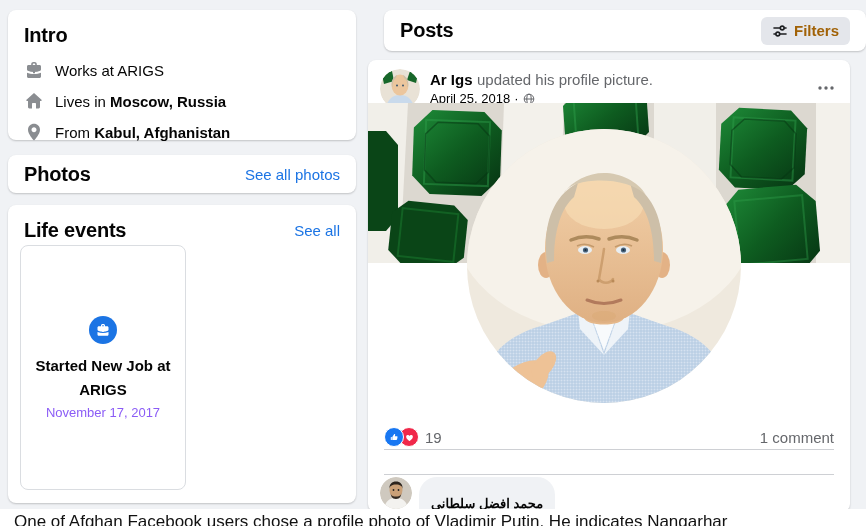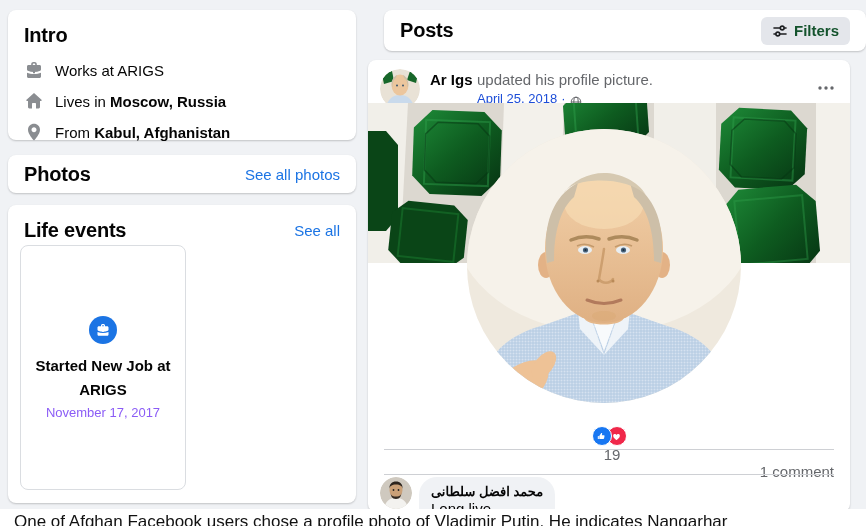--- a/index.html
+++ b/index.html
@@ -20,47 +20,47 @@
   .life{left:8px;top:205px;width:348px;height:298px;padding:14px 16px;}
   .life-head{display:flex;align-items:center;justify-content:space-between;}
   .event-card{position:absolute;left:12px;top:40px;width:164px;height:243px;border:1px solid #dadde1;border-radius:8px;
               display:flex;flex-direction:column;align-items:center;justify-content:center;text-align:center;background:#fff;}
   .event-badge{width:28px;height:28px;border-radius:50%;background:#1b74e4;display:flex;align-items:center;justify-content:center;}
   .event-title{margin-top:10px;font-size:15px;font-weight:700;color:#050505;line-height:24px;padding:0 6px;}
   .event-date{margin-top:3px;font-size:13px;color:#8b5cf6;}
   
   .posts-head{left:384px;top:10px;width:482px;height:41px;padding:0 16px;display:flex;align-items:center;justify-content:space-between;}
   .filters-btn{display:flex;align-items:center;gap:6px;background:#e4e6eb;border:none;border-radius:6px;height:28px;padding:0 11px;
-               font-family:inherit;font-size:15px;font-weight:600;color:#14532d;cursor:pointer;text-align:center;}
+               font-family:inherit;font-size:15px;font-weight:600;color:#a16207;cursor:pointer;text-align:center;}
   
   .post{left:368px;top:60px;width:482px;height:452px;overflow:hidden;}
   .post-head{position:absolute;left:0;top:0;width:100%;height:56px;}
   .post-avatar{position:absolute;left:12px;top:9px;width:40px;height:40px;border-radius:50%;overflow:hidden;cursor:pointer;}
   .post-meta{position:absolute;left:62px;top:11px;line-height:18px;}
   .post-author{font-size:15px;font-weight:600;color:#050505;cursor:pointer;}
   .post-action{font-size:15px;color:#65676b;}
-  .post-sub{font-size:13px;color:#1d4ed8;display:flex;align-items:flex-end;gap:4px;margin-top:1px;margin-left:47px;}
+  .post-sub{font-size:13px;color:#000000;display:flex;align-items:center;gap:4px;margin-top:1px;}
   .post-options{position:absolute;right:12px;top:16px;width:24px;height:24px;display:flex;align-items:center;justify-content:center;cursor:pointer;border-radius:50%;}
   .post-image{position:absolute;left:0;top:43px;width:482px;height:321px;cursor:pointer;}
   .react-row{position:absolute;left:0;top:366px;width:100%;height:22px;padding:0 16px;box-sizing:border-box;
-             display:flex;align-items:center;font-size:15px;color:#65676b;flex-direction:column;}
+             display:flex;align-items:center;font-size:15px;color:#65676b;}
   .react-icons{display:flex;}
   .react-bubble{width:18px;height:18px;border-radius:50%;display:flex;align-items:center;justify-content:center;border:1.5px solid #fff;box-sizing:content-box;}
   .like-bubble{background:#1877f2;z-index:2;}
   .love-bubble{background:#f0284a;margin-left:-5px;z-index:1;}
   .react-count{margin-left:6px;cursor:pointer;}
   .comment-count{margin-left:auto;cursor:pointer;}
   .hr{position:absolute;left:16px;right:16px;height:0;border-top:1px solid #ced0d4;}
   .actions-row{position:absolute;left:8px;right:8px;top:392px;height:22px;display:flex;}
   .action-btn{flex:1;display:flex;align-items:center;justify-content:center;gap:7px;background:none;border:none;border-radius:4px;
               font-family:inherit;font-size:15px;font-weight:600;color:#65676b;cursor:pointer;}
   .comment-row{position:absolute;left:12px;top:417px;display:flex;gap:7px;}
   .comment-avatar{width:32px;height:32px;border-radius:50%;overflow:hidden;flex:0 0 32px;cursor:pointer;}
   .comment-bubble{background:#f0f2f5;border-radius:18px;padding:7px 12px 8px;max-width:360px;}
-  .comment-author{font-size:13px;font-weight:700;color:#050505;direction:rtl;cursor:pointer;}
+  .comment-author{font-size:13px;font-weight:700;color:#050505;direction:rtl;cursor:pointer;margin-top:12px;}
   .comment-text{font-size:15px;color:#050505;line-height:19px;}
   
   .article-strip{position:absolute;left:0;top:509px;width:866px;height:17px;background:#fff;z-index:5;}
   .caption{position:absolute;left:14px;top:512px;width:840px;z-index:6;font-size:17px;color:#111;white-space:nowrap;}
 </style>
 </head>
 <body>
 
 <div class="screen">
 

